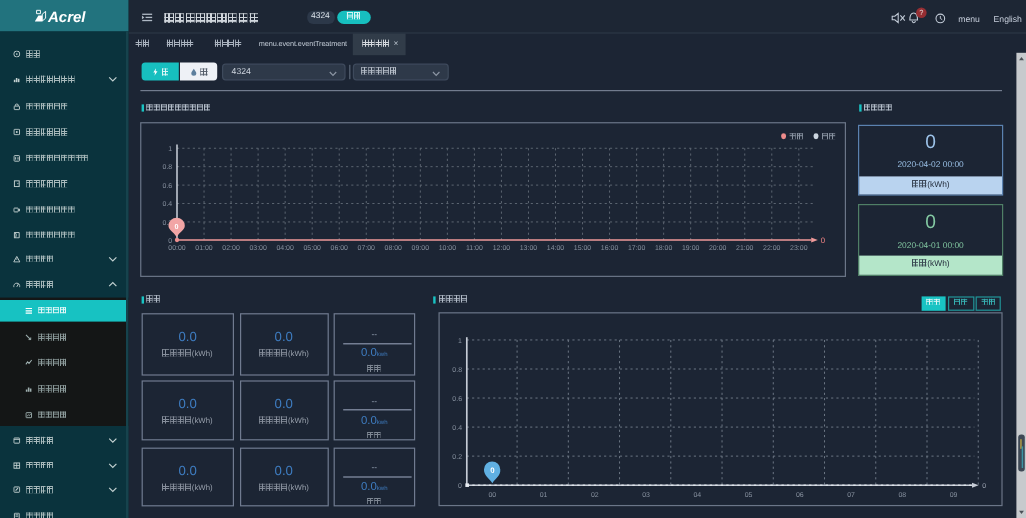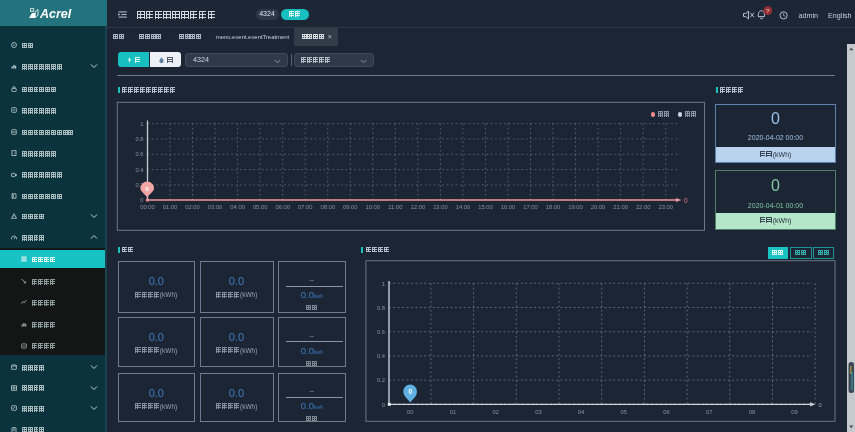--- a/index.html
+++ b/index.html
@@ -134,21 +134,21 @@
     </g>
     <circle cx="767.8" cy="10.6" r="4.4" fill="#952e33"></circle>
     <text x="767.8" y="12.9" font-size="6.2" fill="#e8d7d8" text-anchor="middle">?</text>
     <circle cx="783.6" cy="15.4" r="3.6" stroke="#c3ccd8" stroke-width="0.9"></circle>
     <path d="M783.6,13.3 v2.1 l1.6,1" stroke="#c3ccd8" stroke-width="0.8"></path>
   </svg>
 <div class="abs" style="left:107px;top:0;width:748px;height:28px;background:#1d2634;border-bottom:1px solid #2c3747;z-index:1"></div>
 <div class="abs" style="left:137px;top:9.5px;font-size:9.4px;font-weight:bold;color:#eef3f8;z-index:4"><i class="z"></i><i class="z"></i><i class="z"></i><i class="z"></i><i class="z"></i><i class="z"></i><i class="z"></i><i class="z"></i><i class="z"></i></div>
 <div class="abs" style="left:255.5px;top:9px;width:23px;height:10.5px;background:#2c3849;border-radius:5px;z-index:4;color:#dde4ec;font-size:7px;text-align:center;line-height:10.5px">4324</div>
 <div class="abs" style="left:280.5px;top:9px;width:28px;height:10.5px;background:#17bfbf;border-radius:6px;z-index:4;color:#fff;font-size:6.3px;text-align:center;line-height:10.5px"><i class="z"></i><i class="z"></i></div>
-<div class="abs" style="left:798.5px;top:11px;font-size:7.2px;color:#c6cedb;z-index:4">admin</div>
+<div class="abs" style="left:798.5px;top:11px;font-size:7.2px;color:#c6cedb;z-index:4">menu</div>
 <div class="abs" style="left:828px;top:11px;font-size:7.2px;color:#c6cedb;z-index:4">English</div>
 <div class="abs" style="left:294px;top:28px;width:44px;height:17.5px;background:#313c49;z-index:2"></div>
 <div class="abs" style="left:113.3px;top:33px;font-size:6.2px;color:#c2cbd6;z-index:4"><i class="z"></i><i class="z"></i></div>
 <div class="abs" style="left:139px;top:33px;font-size:6.2px;color:#c2cbd6;z-index:4"><i class="z"></i><i class="z"></i><i class="z"></i><i class="z"></i></div>
 <div class="abs" style="left:178.8px;top:33px;font-size:6.2px;color:#c2cbd6;z-index:4"><i class="z"></i><i class="z"></i><i class="z"></i><i class="z"></i></div>
 <div class="abs" style="left:215.7px;top:32.6px;font-size:6.1px;letter-spacing:-0.1px;color:#c2cbd6;z-index:4">menu.event.eventTreatment</div>
 <div class="abs" style="left:301.6px;top:33px;font-size:6.2px;color:#f2f5f8;z-index:4"><i class="z"></i><i class="z"></i><i class="z"></i><i class="z"></i><span style="color:#b8c2cc;margin-left:3px;font-size:7px">×</span></div>
 <div class="abs" style="left:118px;top:52px;width:31px;height:15.4px;background:#17bfbf;border-radius:3px 0 0 3px;z-index:4;color:#fff;font-size:7px;display:flex;align-items:center;justify-content:center;gap:2px">
     <svg width="7" height="8" viewBox="0 0 8 8" style="flex:none">
       <path d="M4.6,0.5 L2,4.4 h1.7 L3.1,7.5 L6,3.4 H4.2 Z" fill="#fff"></path>

